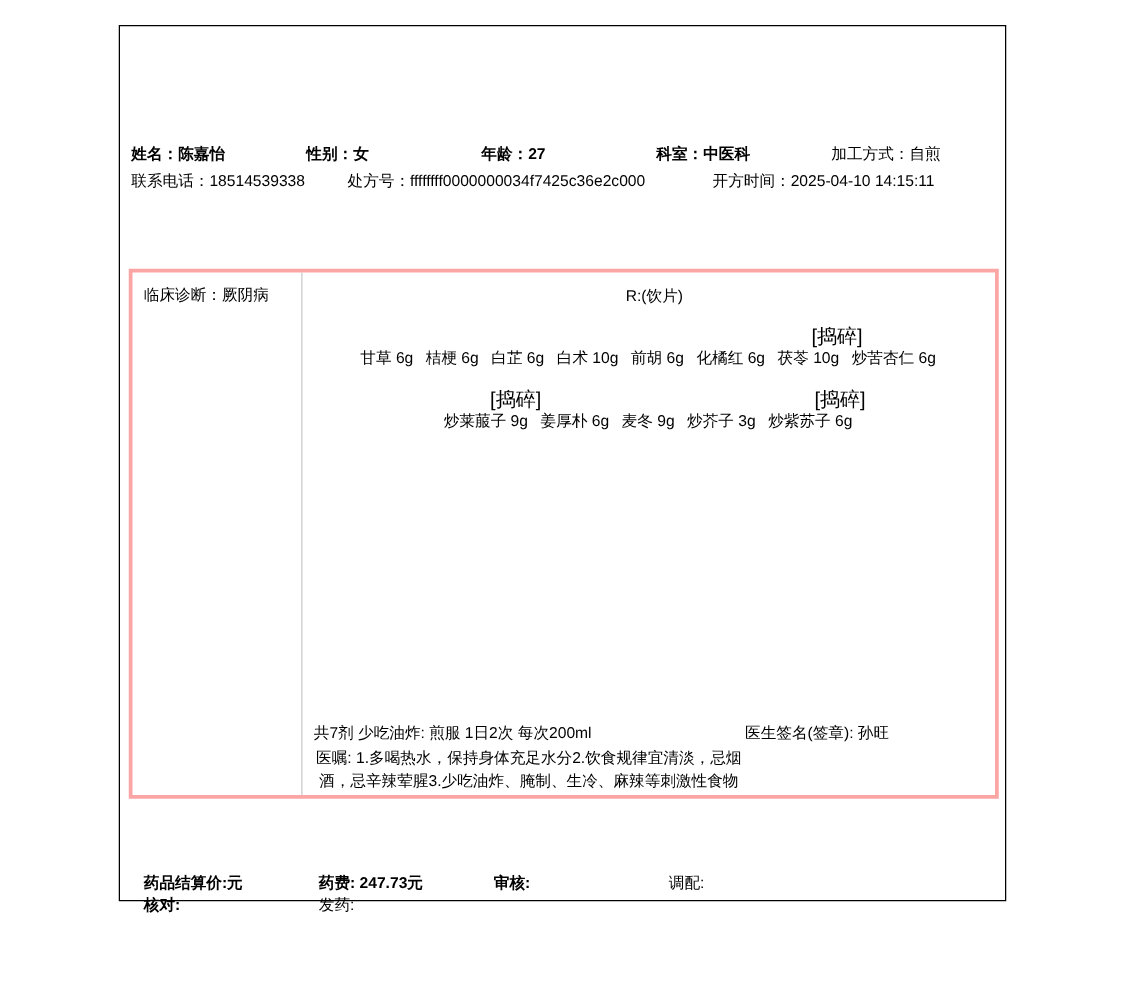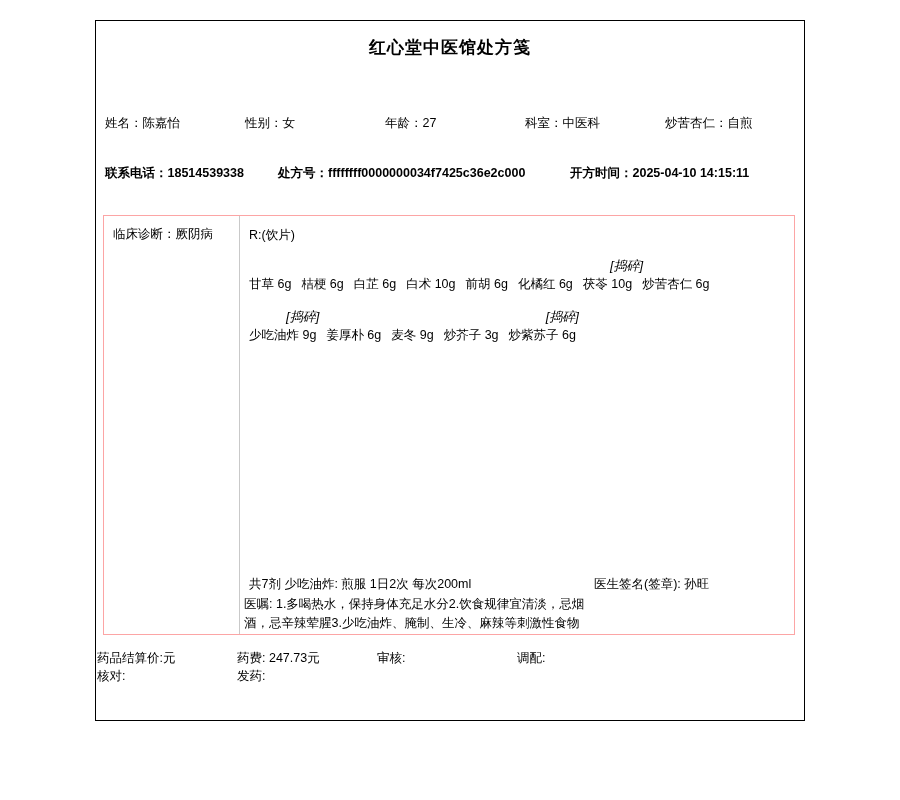--- a/index.html
+++ b/index.html
@@ -12,73 +12,72 @@
   .sheet{
     position:absolute;left:95px;top:20px;width:708px;height:699px;
     border:1px solid #000;background:#fff;
   }
   .title{
     position:absolute;left:0;top:15px;width:100%;text-align:center;
     font-size:17px;font-weight:bold;letter-spacing:1px;
   }
   .info-row{position:absolute;left:9px;white-space:nowrap;}
   .info-row.row1{top:94px;}
-  .info-row.row2{top:144px;font-weight:bold;}
+  .info-row.row2{top:116px;}
   .cell{display:inline-block;vertical-align:top;white-space:nowrap;}
-  .w140{width:140px;}
+  .w140{width:140px;font-weight:bold;}
   .w173{width:173px;}
   .w292{width:292px;}
   .rx-box{
     position:absolute;left:7px;top:194px;width:690px;height:418px;
-    border:1px solid #fca5a5;
+    border:3px solid #fca5a5;
   }
   .diag-cell{
     position:absolute;left:0;top:0;width:136px;height:100%;
     border-right:1px solid #c9c9c9;box-sizing:border-box;
     padding:10px 0 0 9px;
   }
-  .rx-content{position:absolute;left:138px;top:0;right:0;bottom:0;padding-left:7px;}
+  .rx-content{position:absolute;left:138px;top:0;right:0;bottom:0;padding-left:7px;text-align:center;}
   .rx-header{margin-top:11px;height:16px;}
   .med-line{position:relative;padding-top:21px;white-space:nowrap;}
   .med-line.first{margin-top:12px;}
   .med-line.second{margin-top:13px;}
   .med-item{display:inline-block;position:relative;margin-right:10px;}
-  .med-anno{position:absolute;top:-19px;left:55%;font-size:13px;white-space:nowrap;font-style:italic;}
+  .med-anno{position:absolute;top:-19px;left:55%;font-size:16px;white-space:nowrap;}
   .dosage-line{position:absolute;left:7px;top:360px;white-space:nowrap;}
   .doctor-sign{position:absolute;left:352px;top:360px;white-space:nowrap;}
   .advice{position:absolute;left:2px;top:379px;width:354px;line-height:19px;}
-  .footer-row{position:absolute;left:1px;white-space:nowrap;}
+  .footer-row{position:absolute;left:19px;white-space:nowrap;margin-top:48px;}
   .footer-row.settle{top:629px;}
   .footer-row.check{top:647px;}
   .footer-row.note{top:665px;}
 </style>
 </head>
 <body>
 
 <div class="sheet">
 
-  <div class="title">红心堂中医馆处方笺</div>
 
   <div class="info-row row1">
-    <span class="cell w140">姓名：陈嘉怡</span><span class="cell w140">性别：女</span><span class="cell w140">年龄：27</span><span class="cell w140">科室：中医科</span><span class="cell">炒苦杏仁：自煎</span>
+    <span class="cell w140">姓名：陈嘉怡</span><span class="cell w140">性别：女</span><span class="cell w140">年龄：27</span><span class="cell w140">科室：中医科</span><span class="cell">加工方式：自煎</span>
   </div>
 
   <div class="info-row row2">
     <span class="cell w173">联系电话：18514539338</span><span class="cell w292">处方号：ffffffff0000000034f7425c36e2c000</span><span class="cell">开方时间：2025-04-10 14:15:11</span>
   </div>
 
   <div class="rx-box">
     <div class="diag-cell">
       <span>临床诊断：厥阴病</span>
     </div>
     <div class="rx-content">
       <div class="rx-header">R:(饮片)</div>
       <div id="med-lines">
           <div class="med-line first"><span class="med-item"><span>甘草 6g</span></span><span class="med-item"><span>桔梗 6g</span></span><span class="med-item"><span>白芷 6g</span></span><span class="med-item"><span>白术 10g</span></span><span class="med-item"><span>前胡 6g</span></span><span class="med-item"><span>化橘红 6g</span></span><span class="med-item"><span class="med-anno">[捣碎]</span><span>茯苓 10g</span></span><span class="med-item"><span>炒苦杏仁 6g</span></span></div>
-          <div class="med-line second"><span class="med-item"><span class="med-anno">[捣碎]</span><span>少吃油炸 9g</span></span><span class="med-item"><span>姜厚朴 6g</span></span><span class="med-item"><span>麦冬 9g</span></span><span class="med-item"><span>炒芥子 3g</span></span><span class="med-item"><span class="med-anno">[捣碎]</span><span>炒紫苏子 6g</span></span></div>
+          <div class="med-line second"><span class="med-item"><span class="med-anno">[捣碎]</span><span>炒莱菔子 9g</span></span><span class="med-item"><span>姜厚朴 6g</span></span><span class="med-item"><span>麦冬 9g</span></span><span class="med-item"><span>炒芥子 3g</span></span><span class="med-item"><span class="med-anno">[捣碎]</span><span>炒紫苏子 6g</span></span></div>
         </div>
       <div class="dosage-line">共7剂 少吃油炸: 煎服 1日2次 每次200ml</div>
       <div class="doctor-sign">医生签名(签章): 孙旺</div>
       <div class="advice">医嘱: 1.多喝热水，保持身体充足水分2.饮食规律宜清淡，忌烟酒，忌辛辣荤腥3.少吃油炸、腌制、生冷、麻辣等刺激性食物</div>
     </div>
   </div>
 
   <div class="footer-row settle">
     <span class="cell w140">药品结算价:元</span><span class="cell w140">药费: 247.73元</span><span class="cell w140">审核:</span><span class="cell">调配:</span>
   </div>

